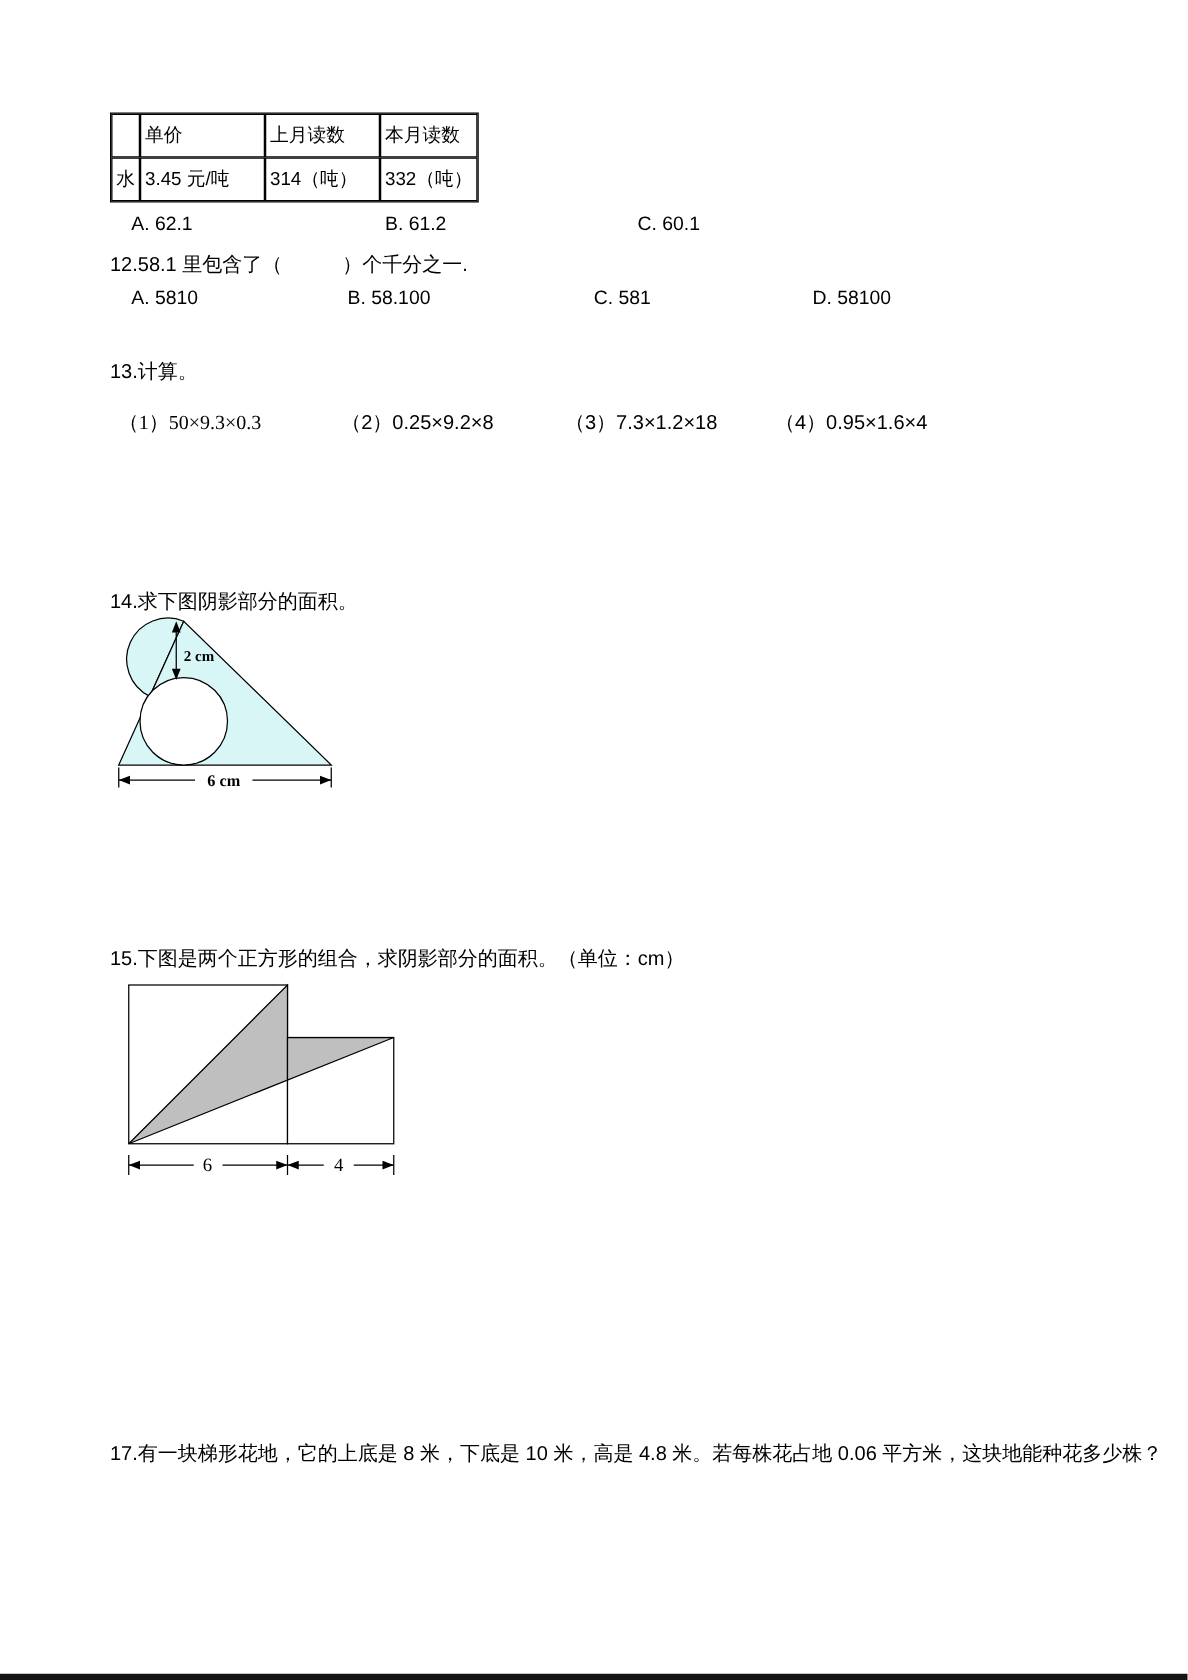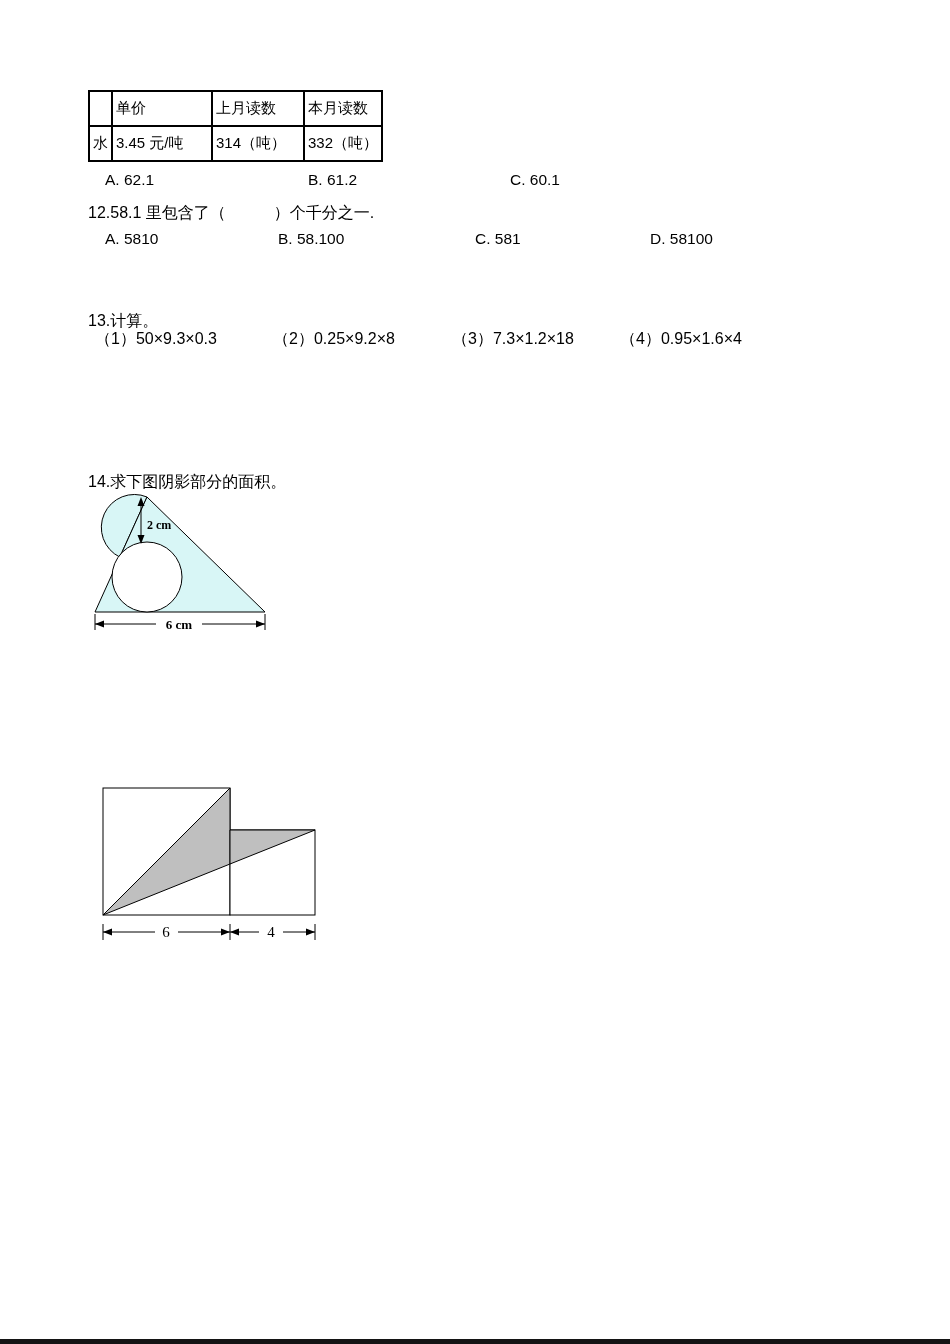--- a/index.html
+++ b/index.html
@@ -65,22 +65,22 @@
   <span class="abs opt" style="left:308px; top:171px;">B. 61.2</span>
   <span class="abs opt" style="left:510px; top:171px;">C. 60.1</span>
 
   <span class="abs txt" style="left:88px; top:201px;">12.58.1 里包含了（　　　）个千分之一.</span>
   <span class="abs opt" style="left:105px; top:230px;">A. 5810</span>
   <span class="abs opt" style="left:278px; top:230px;">B. 58.100</span>
   <span class="abs opt" style="left:475px; top:230px;">C. 581</span>
   <span class="abs opt" style="left:650px; top:230px;">D. 58100</span>
 
 
-  <span class="abs txt" style="left:88px; top:309px;">13.计算。</span>
-  <span class="abs txt" style="left:95px;  top:327px;">（1）50×9.3×0.3</span>
+  <span class="abs txt" style="left:88px; top:286px;">13.计算。</span>
+  <span class="abs txt" style="left:95px;  top:327px;font-family:Liberation Serif, serif;">（1）50×9.3×0.3</span>
   <span class="abs txt" style="left:273px; top:327px;">（2）0.25×9.2×8</span>
   <span class="abs txt" style="left:452px; top:327px;">（3）7.3×1.2×18</span>
   <span class="abs txt" style="left:620px; top:327px;">（4）0.95×1.6×4</span>
 
   <span class="abs txt" style="left:88px; top:470px;">14.求下图阴影部分的面积。</span>
 
   <svg class="abs" style="left:80px; top:489px;" width="200" height="155" viewBox="0 0 200 155">
     <path d="M 67 8 A 33 33 0 0 0 39.8 68.1 Z" stroke="#000" stroke-width="1" fill="#d8f6f6"></path>
     <polygon points="15,123 185,123 67,8" stroke="#000" stroke-width="1" fill="#d8f6f6"></polygon>
     <circle cx="67" cy="88" r="35" fill="#ffffff" stroke="#000" stroke-width="1"></circle>
@@ -93,20 +93,21 @@
     <line x1="15" y1="125" x2="15" y2="141" stroke="#000"></line>
     <line x1="185" y1="125" x2="185" y2="141" stroke="#000"></line>
     <line x1="15" y1="135" x2="76" y2="135" stroke="#000"></line>
     <line x1="122" y1="135" x2="185" y2="135" stroke="#000"></line>
     <polygon points="15,135 24,131.5 24,138.5" fill="#000"></polygon>
     <polygon points="185,135 176,131.5 176,138.5" fill="#000"></polygon>
     <text x="99" y="140" font-size="13" font-weight="bold" text-anchor="middle">6 cm</text>
   </svg>
 
 
+  <span class="abs txt" style="left:88px; top:756px;">15.下图是两个正方形的组合，求阴影部分的面积。（单位：cm）</span>
 
   <svg class="abs" style="left:98px; top:784px;" width="220" height="165" viewBox="0 0 220 165">
     <rect x="5" y="4" width="127" height="127" fill="#ffffff" stroke="#000" stroke-width="1"></rect>
     <rect x="132" y="46" width="85" height="85" fill="#ffffff" stroke="#000" stroke-width="1"></rect>
     <polygon points="5,131 132,4 132,80" stroke="#000" stroke-width="1" fill="#bfbfbf"></polygon>
     <polygon points="132,46 217,46 132,80" stroke="#000" stroke-width="1" fill="#bfbfbf"></polygon>
 
     <line x1="5" y1="140" x2="5" y2="156" stroke="#000"></line>
     <line x1="132" y1="140" x2="132" y2="156" stroke="#000"></line>
     <line x1="217" y1="140" x2="217" y2="156" stroke="#000"></line>
@@ -117,16 +118,17 @@
     <line x1="185" y1="148" x2="217" y2="148" stroke="#000"></line>
     <polygon points="5,148 14,144.5 14,151.5" fill="#000"></polygon>
     <polygon points="132,148 123,144.5 123,151.5" fill="#000"></polygon>
     <polygon points="132,148 141,144.5 141,151.5" fill="#000"></polygon>
     <polygon points="217,148 208,144.5 208,151.5" fill="#000"></polygon>
     <text x="68" y="153" font-size="15" text-anchor="middle">6</text>
     <text x="173" y="153" font-size="15" text-anchor="middle">4</text>
   </svg>
 
 
+  <div class="abs wrap" style="left:88px; top:1150px; width:842px; font-size:16px;">17.有一块梯形花地，它的上底是 8 米，下底是 10 米，高是 4.8 米。若每株花占地 0.06 平方米，这块地能种花多少株？</div>
 
   <div class="abs" style="left:0; top:1339px; width:950px; height:5px; background:#141414;"></div>
 
 </div>
 
 </body></html>

